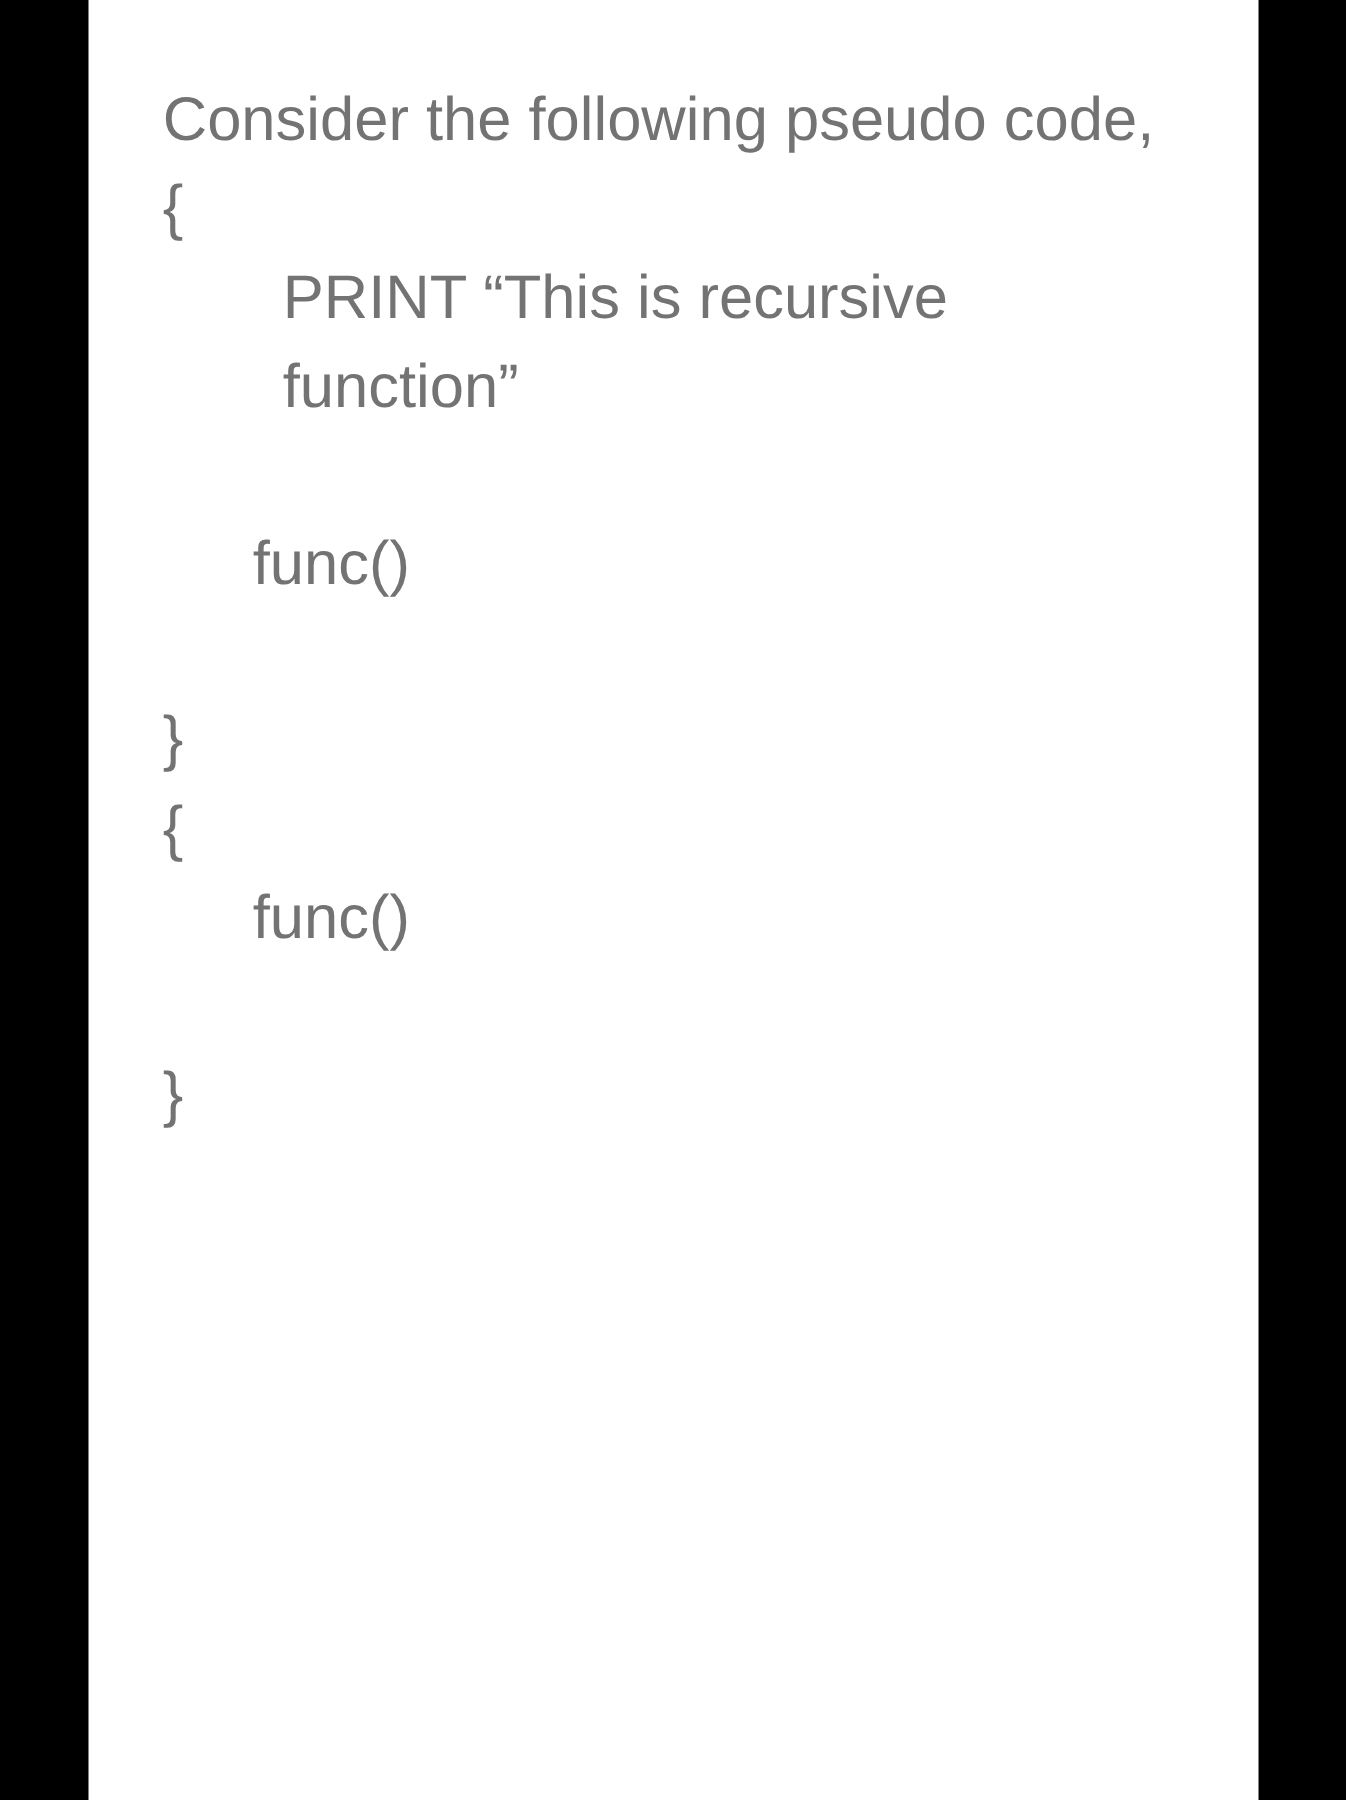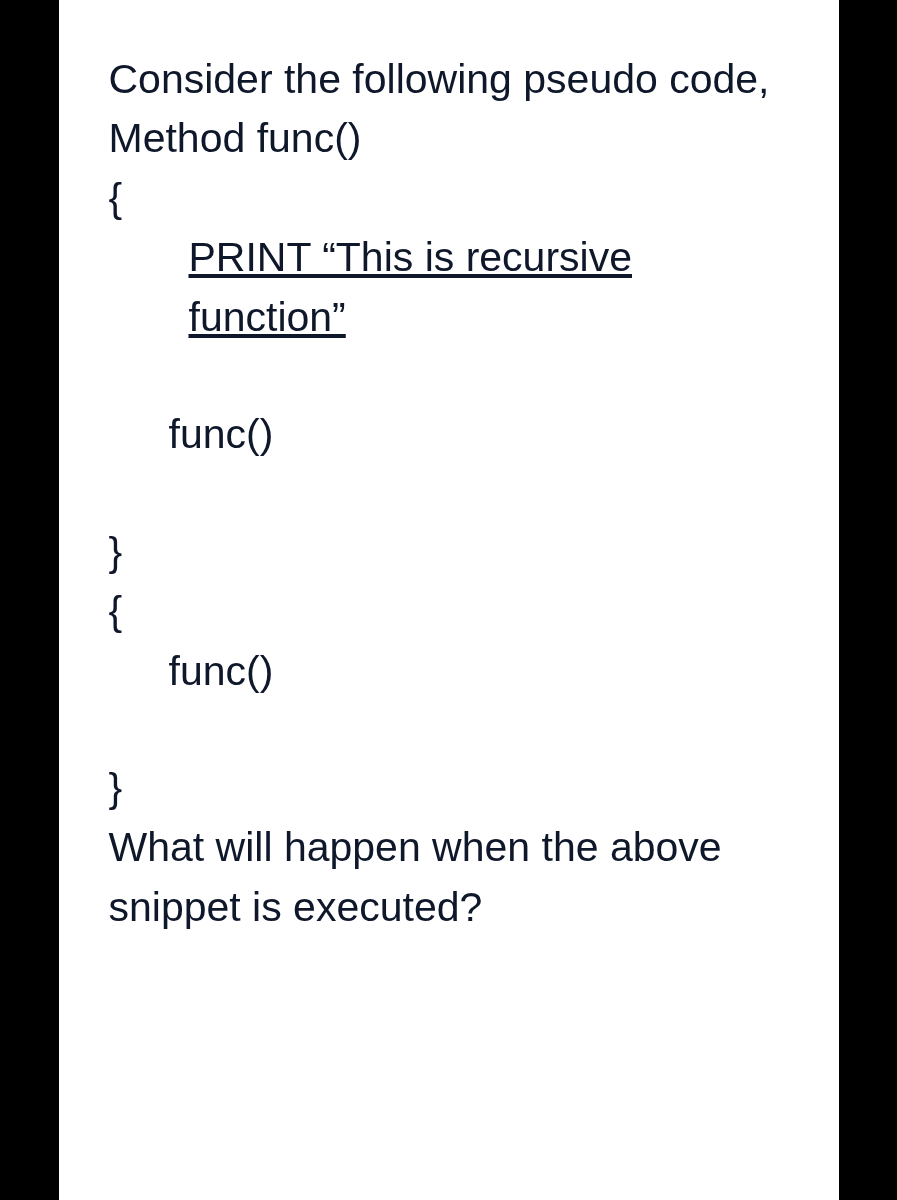--- a/index.html
+++ b/index.html
@@ -14,50 +14,47 @@
       display: flex;
       justify-content: center;
       align-items: flex-start;
       font-family: -apple-system, BlinkMacSystemFont, "Segoe UI", Helvetica, Arial, sans-serif;
     }
     .page {
       background-color: #ffffff;
       width: 780px;
       height: 1200px;
       padding: 50px 50px 0 50px;
-      color: #0f172a;
+      color: #737373;
       font-size: 41px;
       line-height: 1.45;
       font-weight: 400;
       overflow: hidden;
     }
     .line {
       display: block;
     }
     .indent {
       padding-left: 80px;
-      text-decoration: underline;
     }
     .indent-small {
       padding-left: 60px;
     }
     .blank {
       height: 58px;
     }
   </style>
 </head>
 <body>
 
 <div class="page">
   <span class="line">Consider the following pseudo code,</span>
-  <span class="line">Method func()</span>
   <span class="line">{</span>
   <span class="line indent">PRINT “This is recursive function”</span>
   <div class="blank"></div>
   <span class="line indent-small">func()</span>
   <div class="blank"></div>
   <span class="line">}</span>
   <span class="line">{</span>
   <span class="line indent-small">func()</span>
   <div class="blank"></div>
   <span class="line">}</span>
-  <span class="line">What will happen when the above snippet is executed?</span>
 </div>
 
 </body></html>

